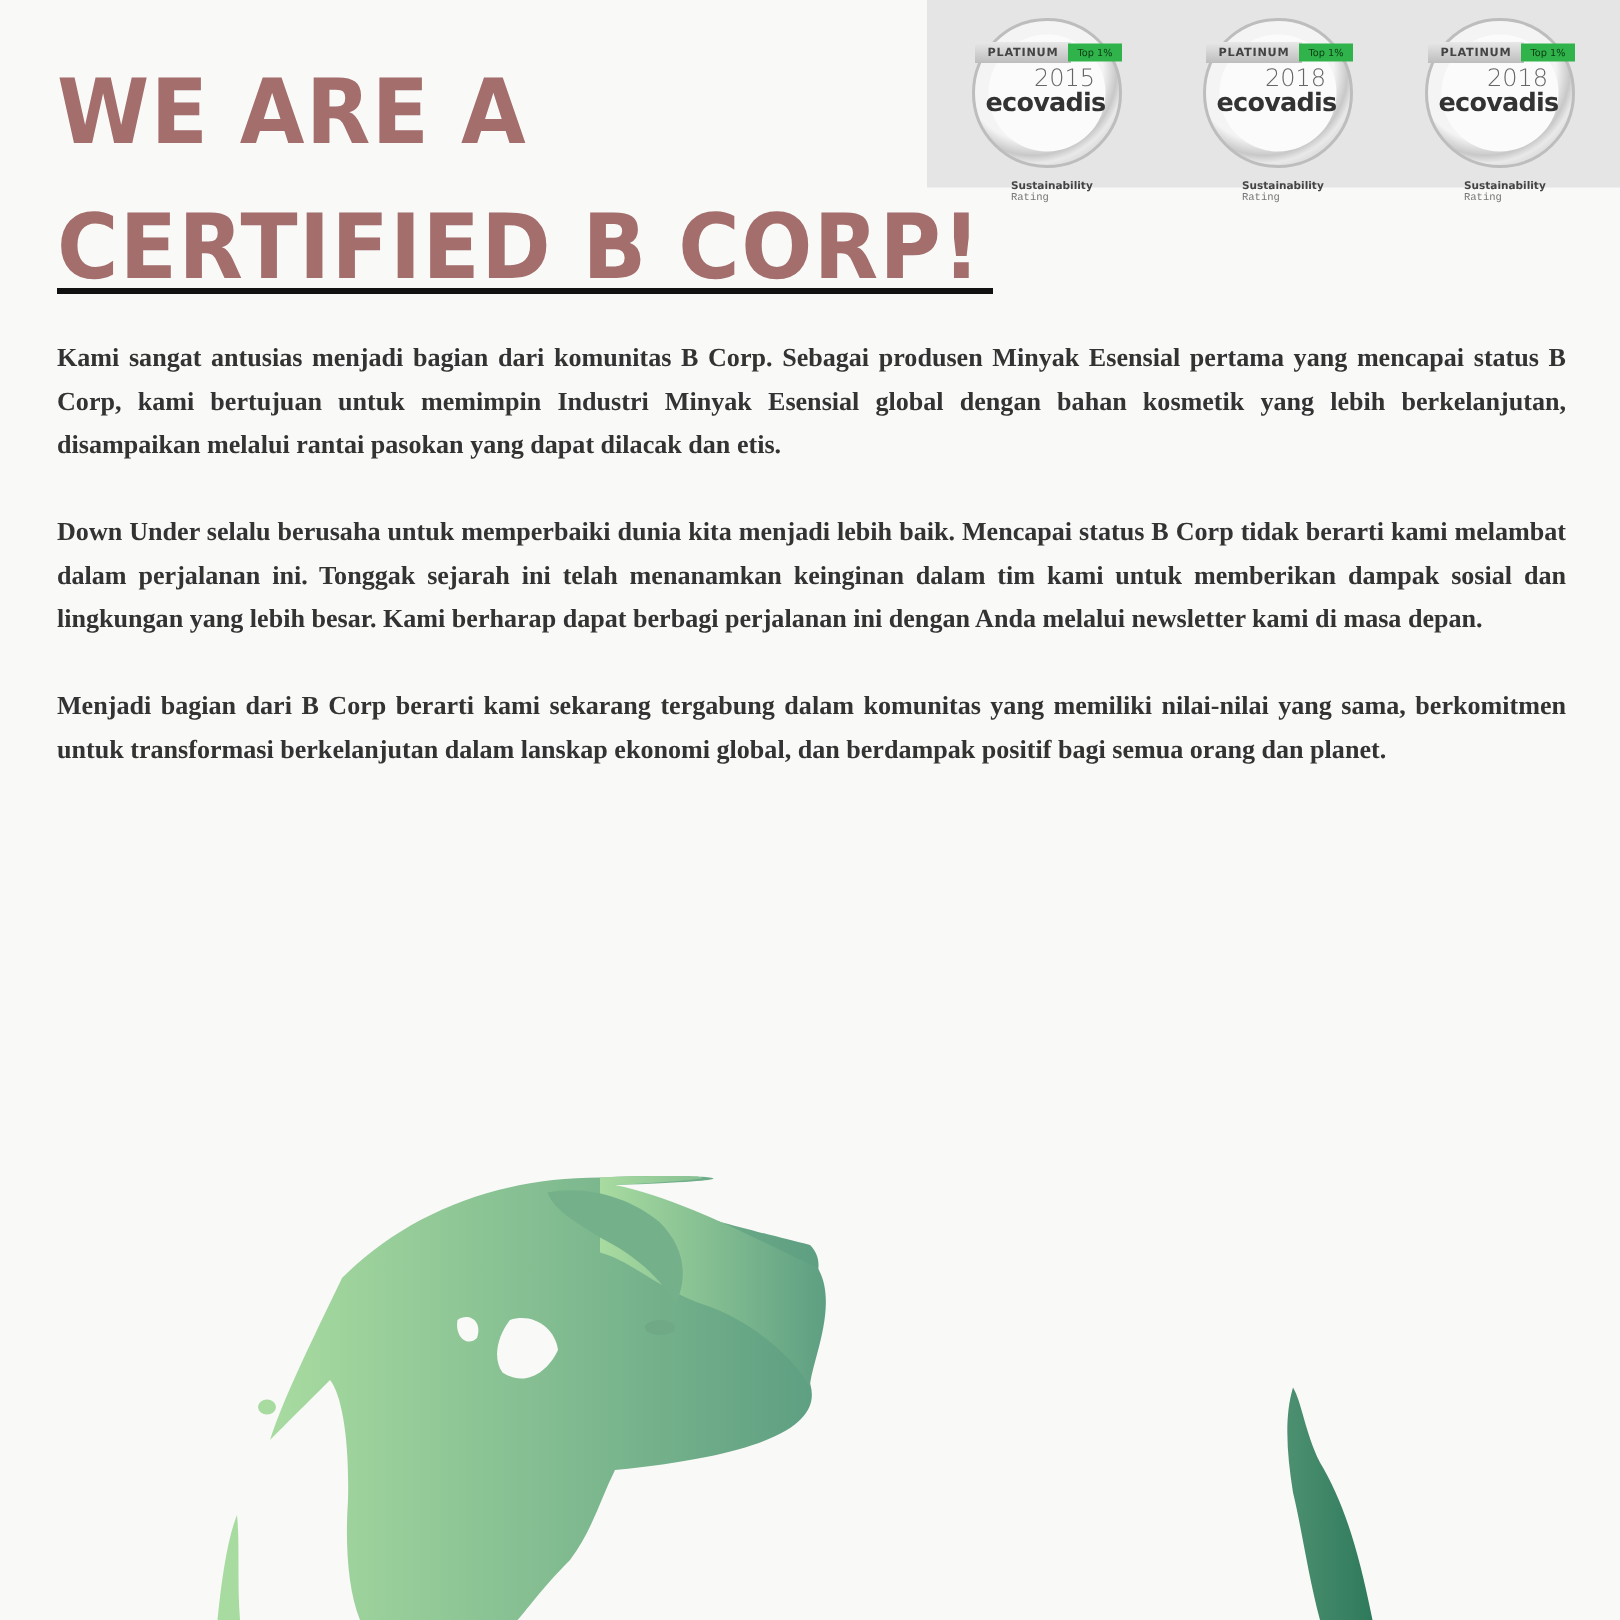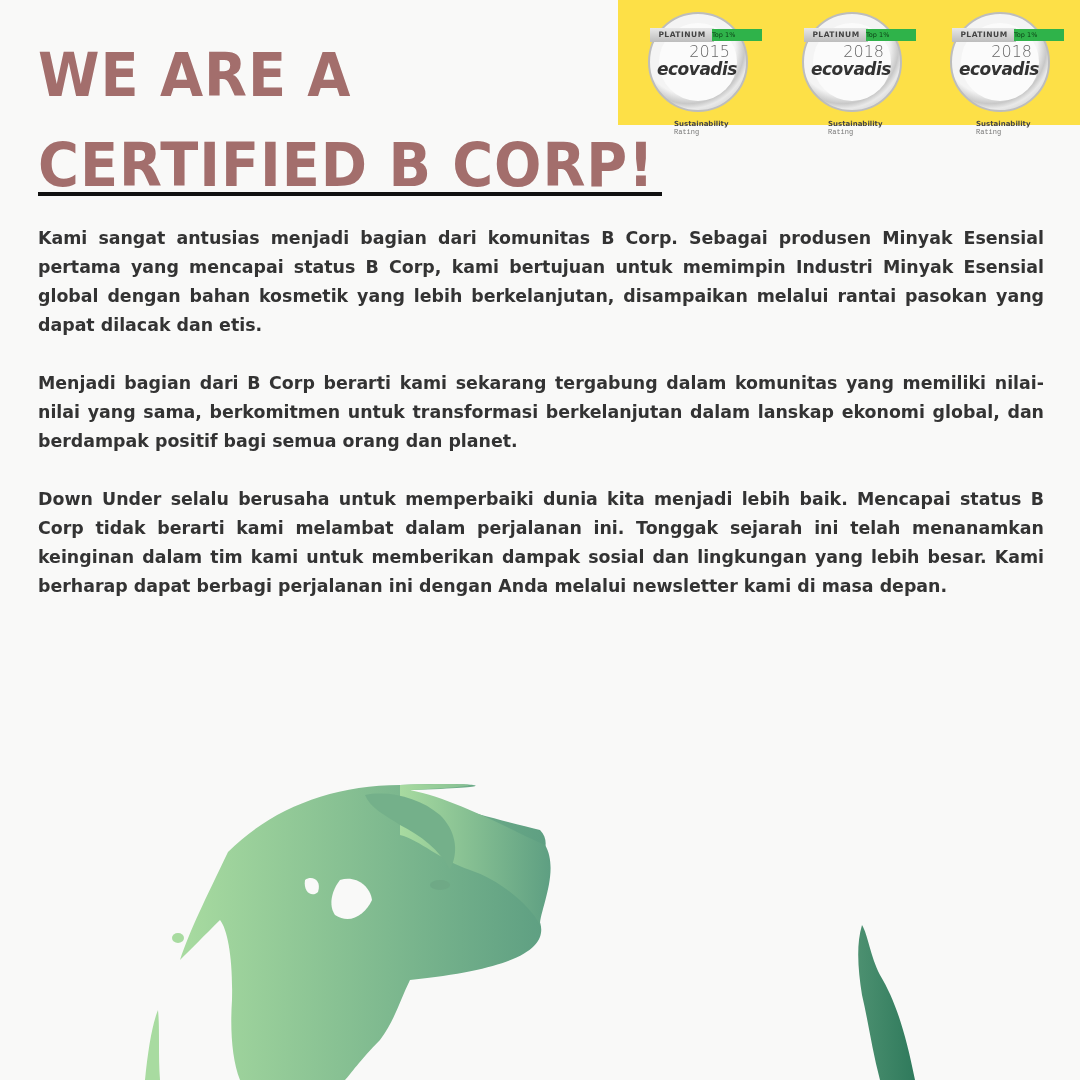--- a/index.html
+++ b/index.html
@@ -1,30 +1,30 @@
 <!DOCTYPE html>
 <html><head>
 <meta charset="utf-8">
 <style>
   html,body{margin:0;padding:0;}
   body{width:1080px;height:1080px;background:#f9f9f8;position:relative;overflow:hidden;font-family:"DejaVu Sans","Liberation Sans",sans-serif;}
   .title{position:absolute;left:38px;top:30px;margin:0;color:#a36e6c;font-family:"DejaVu Sans","Liberation Sans",sans-serif;font-weight:bold;font-size:60px;line-height:90px;letter-spacing:1px;transform:scaleX(0.93);transform-origin:left top;}
   .rule{position:absolute;left:38px;top:192px;width:624px;height:4px;background:#111;}
-  .badges{position:absolute;left:618px;top:0;width:462px;height:125px;background:#fde047;}
+  .badges{position:absolute;left:618px;top:0;width:462px;height:125px;background:#e5e5e5;}
   .badge{position:absolute;top:12px;width:104px;height:104px;}
   .badge .ring{position:absolute;left:0;top:0;width:96px;height:96px;border-radius:50%;background:radial-gradient(circle at 40% 35%,#f4f4f4 55%,#c8c8c8 66%,#e9e9e9 72%,#a9a9a9 100%);border:2px solid #bdbdbd;}
   .badge .inner{position:absolute;left:9px;top:9px;width:78px;height:78px;border-radius:50%;background:#fbfbfb;}
   .badge .ribbon{position:absolute;left:2px;top:16px;width:64px;height:14px;background:linear-gradient(#e8e8e8,#bdbdbd);font-size:7.5px;font-weight:bold;color:#444;text-align:center;line-height:14px;letter-spacing:.5px;}
-  .badge .top{position:absolute;left:64px;top:17px;width:50px;height:12px;background:#2fb34a;font-size:6.5px;color:#0c4016;line-height:12px;}
+  .badge .top{position:absolute;left:64px;top:17px;width:36px;height:12px;background:#2fb34a;font-size:6.5px;color:#0c4016;line-height:12px;text-align:center;}
   .badge .year{position:absolute;left:0;width:96px;top:30px;text-align:right;padding-right:14px;box-sizing:border-box;font-size:16px;color:#666;font-weight:300;}
-  .badge .brand{position:absolute;left:0;width:98px;top:47px;text-align:center;font-size:17px;color:#333;font-weight:bold;letter-spacing:-.5px;font-style:italic;}
+  .badge .brand{position:absolute;left:0;width:98px;top:47px;text-align:center;font-size:17px;color:#333;font-weight:bold;letter-spacing:-.5px;}
   .badge .sub{position:absolute;left:26px;top:68px;font-size:7px;color:#444;line-height:8px;font-weight:bold;margin-top:40px;}
   .badge .sub span{display:block;font-weight:normal;color:#777;font-family:Liberation Mono, monospace;}
   .body{position:absolute;left:38px;top:224px;width:1006px;color:#333;font-family:"DejaVu Sans","Liberation Sans",sans-serif;font-weight:bold;font-size:17.4px;line-height:29px;text-align:justify;}
-  .body p{margin:0 0 29px 0;}
+  .body p{margin:0 0 29px 0;font-family:Liberation Serif, serif;}
   .globe{position:absolute;left:0;top:770px;width:1080px;height:310px;}
 </style>
 </head>
 <body>
 
 <h1 class="title">
   <span>WE ARE A</span><br>
   <span>CERTIFIED B CORP!</span>
 </h1>
 <div class="rule"></div>
@@ -57,22 +57,22 @@
     <div class="ribbon">PLATINUM</div>
     <div class="top">Top 1%</div>
     <div class="year">2018</div>
     <div class="brand">ecovadis</div>
     <div class="sub"><b>Sustainability</b><span>Rating</span></div>
   </div>
 </div>
 
 <div class="body">
   <p>Kami sangat antusias menjadi bagian dari komunitas B Corp. Sebagai produsen Minyak Esensial pertama yang mencapai status B Corp, kami bertujuan untuk memimpin Industri Minyak Esensial global dengan bahan kosmetik yang lebih berkelanjutan, disampaikan melalui rantai pasokan yang dapat dilacak dan etis.</p>
+  <p>Down Under selalu berusaha untuk memperbaiki dunia kita menjadi lebih baik. Mencapai status B Corp tidak berarti kami melambat dalam perjalanan ini. Tonggak sejarah ini telah menanamkan keinginan dalam tim kami untuk memberikan dampak sosial dan lingkungan yang lebih besar. Kami berharap dapat berbagi perjalanan ini dengan Anda melalui newsletter kami di masa depan.</p>
   <p>Menjadi bagian dari B Corp berarti kami sekarang tergabung dalam komunitas yang memiliki nilai-nilai yang sama, berkomitmen untuk transformasi berkelanjutan dalam lanskap ekonomi global, dan berdampak positif bagi semua orang dan planet.</p>
-  <p>Down Under selalu berusaha untuk memperbaiki dunia kita menjadi lebih baik. Mencapai status B Corp tidak berarti kami melambat dalam perjalanan ini. Tonggak sejarah ini telah menanamkan keinginan dalam tim kami untuk memberikan dampak sosial dan lingkungan yang lebih besar. Kami berharap dapat berbagi perjalanan ini dengan Anda melalui newsletter kami di masa depan.</p>
 </div>
 
 <svg class="globe" viewBox="0 770 1080 310" xmlns="http://www.w3.org/2000/svg">
   <defs>
     <linearGradient id="g1" x1="0" y1="0" x2="1" y2="0">
       <stop offset="0" stop-color="#a8dba0"></stop>
       <stop offset="1" stop-color="#5e9f82"></stop>
     </linearGradient>
     <linearGradient id="g2" x1="0" y1="0" x2="1" y2="0">
       <stop offset="0" stop-color="#4c9070"></stop>

